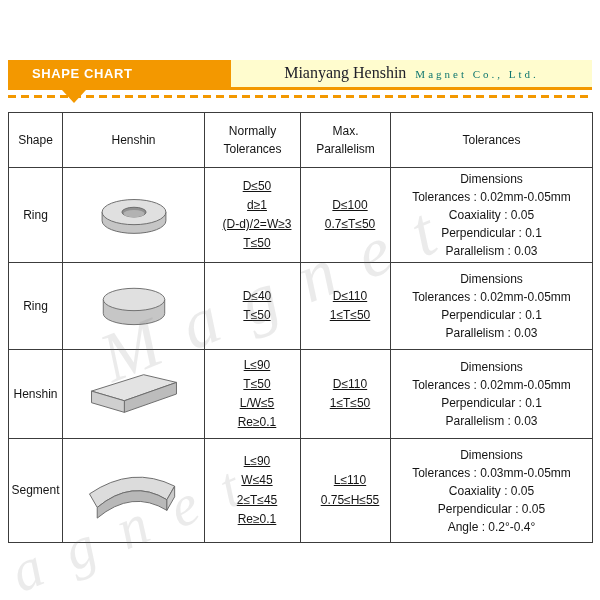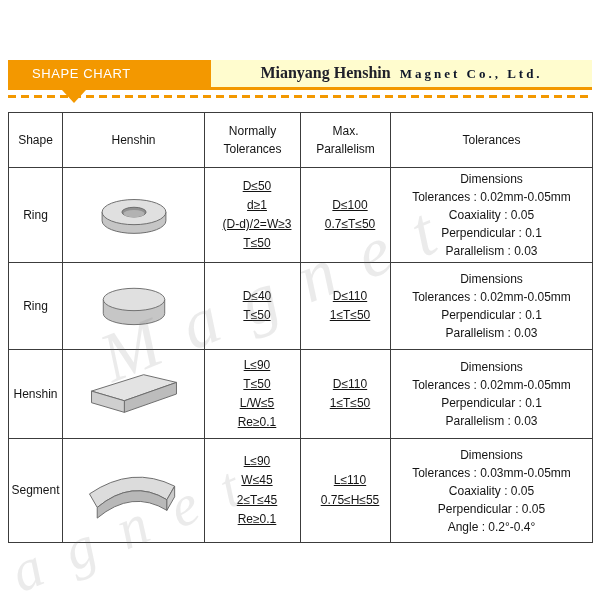--- a/index.html
+++ b/index.html
@@ -7,26 +7,26 @@
     --yellow:#FFFCCE;
     --border:#3c3c3c;
   }
   html,body{margin:0;padding:0;}
   body{width:600px;height:600px;background:#ffffff;font-family:"Liberation Sans",sans-serif;}
   .page{position:relative;width:600px;height:600px;background:#fff;overflow:hidden;}
 
   
   .banner{position:absolute;top:60px;left:8px;width:584px;height:27px;display:flex;
           border-bottom:3px solid var(--orange);box-sizing:content-box;}
-  .banner-left{width:203px;background:var(--orange);color:#fff;font-weight:normal;font-size:13px;
+  .banner-left{width:223px;background:var(--orange);color:#fff;font-weight:bold;font-size:13px;
                letter-spacing:0.6px;display:flex;align-items:center;padding-left:24px;box-sizing:border-box;}
   .banner-right{flex:1;background:var(--yellow);display:flex;align-items:baseline;justify-content:center;gap:9px;
                 padding-top:4px;box-sizing:border-box;}
-  .company-bold{font-family:"Liberation Serif",serif;font-weight:bold;font-size:16px;color:#20202a;}
-  .company-spaced{font-family:"Liberation Serif",serif;font-weight:bold;font-size:13px;letter-spacing:3px;color:#0f172a;}
+  .company-bold{font-family:"Liberation Serif",serif;font-weight:normal;font-size:16px;color:#20202a;}
+  .company-spaced{font-family:"Liberation Serif",serif;font-weight:normal;font-size:11px;letter-spacing:3px;color:#0f766e;}
   .pointer{position:absolute;top:90px;left:62px;width:0;height:0;
            border-left:12px solid transparent;border-right:12px solid transparent;
            border-top:13px solid var(--orange);}
   .dashes{position:absolute;top:95px;left:8px;width:584px;height:3px;
           background:repeating-linear-gradient(90deg,var(--orange) 0 8px,transparent 8px 13px);}
 
   
   .watermark{position:absolute;color:rgba(110,110,110,0.14);font-family:"Liberation Serif",serif;
              font-style:italic;font-size:70px;letter-spacing:28px;pointer-events:none;white-space:nowrap;z-index:3;}
   #wm1{left:90px;top:250px;transform:rotate(-22deg);}

